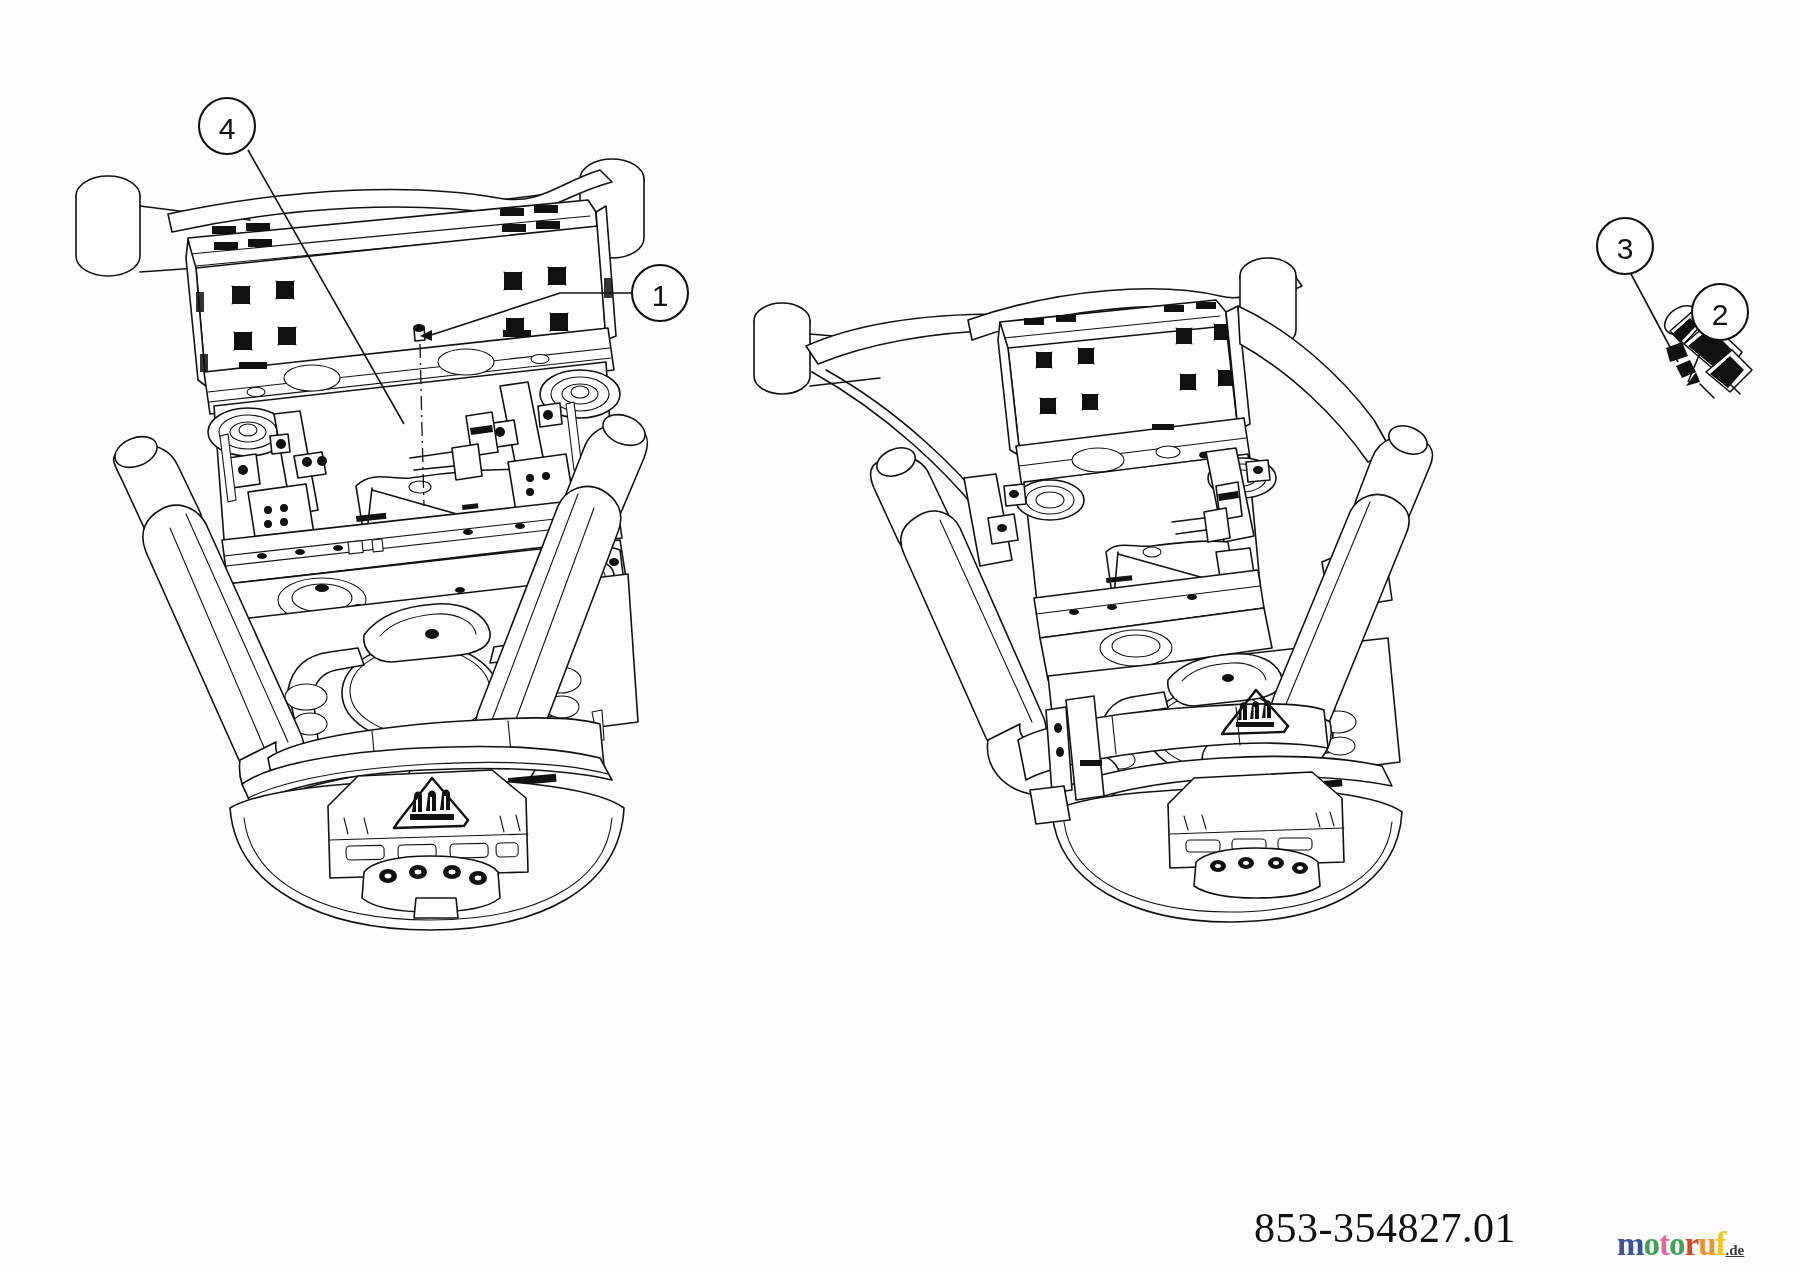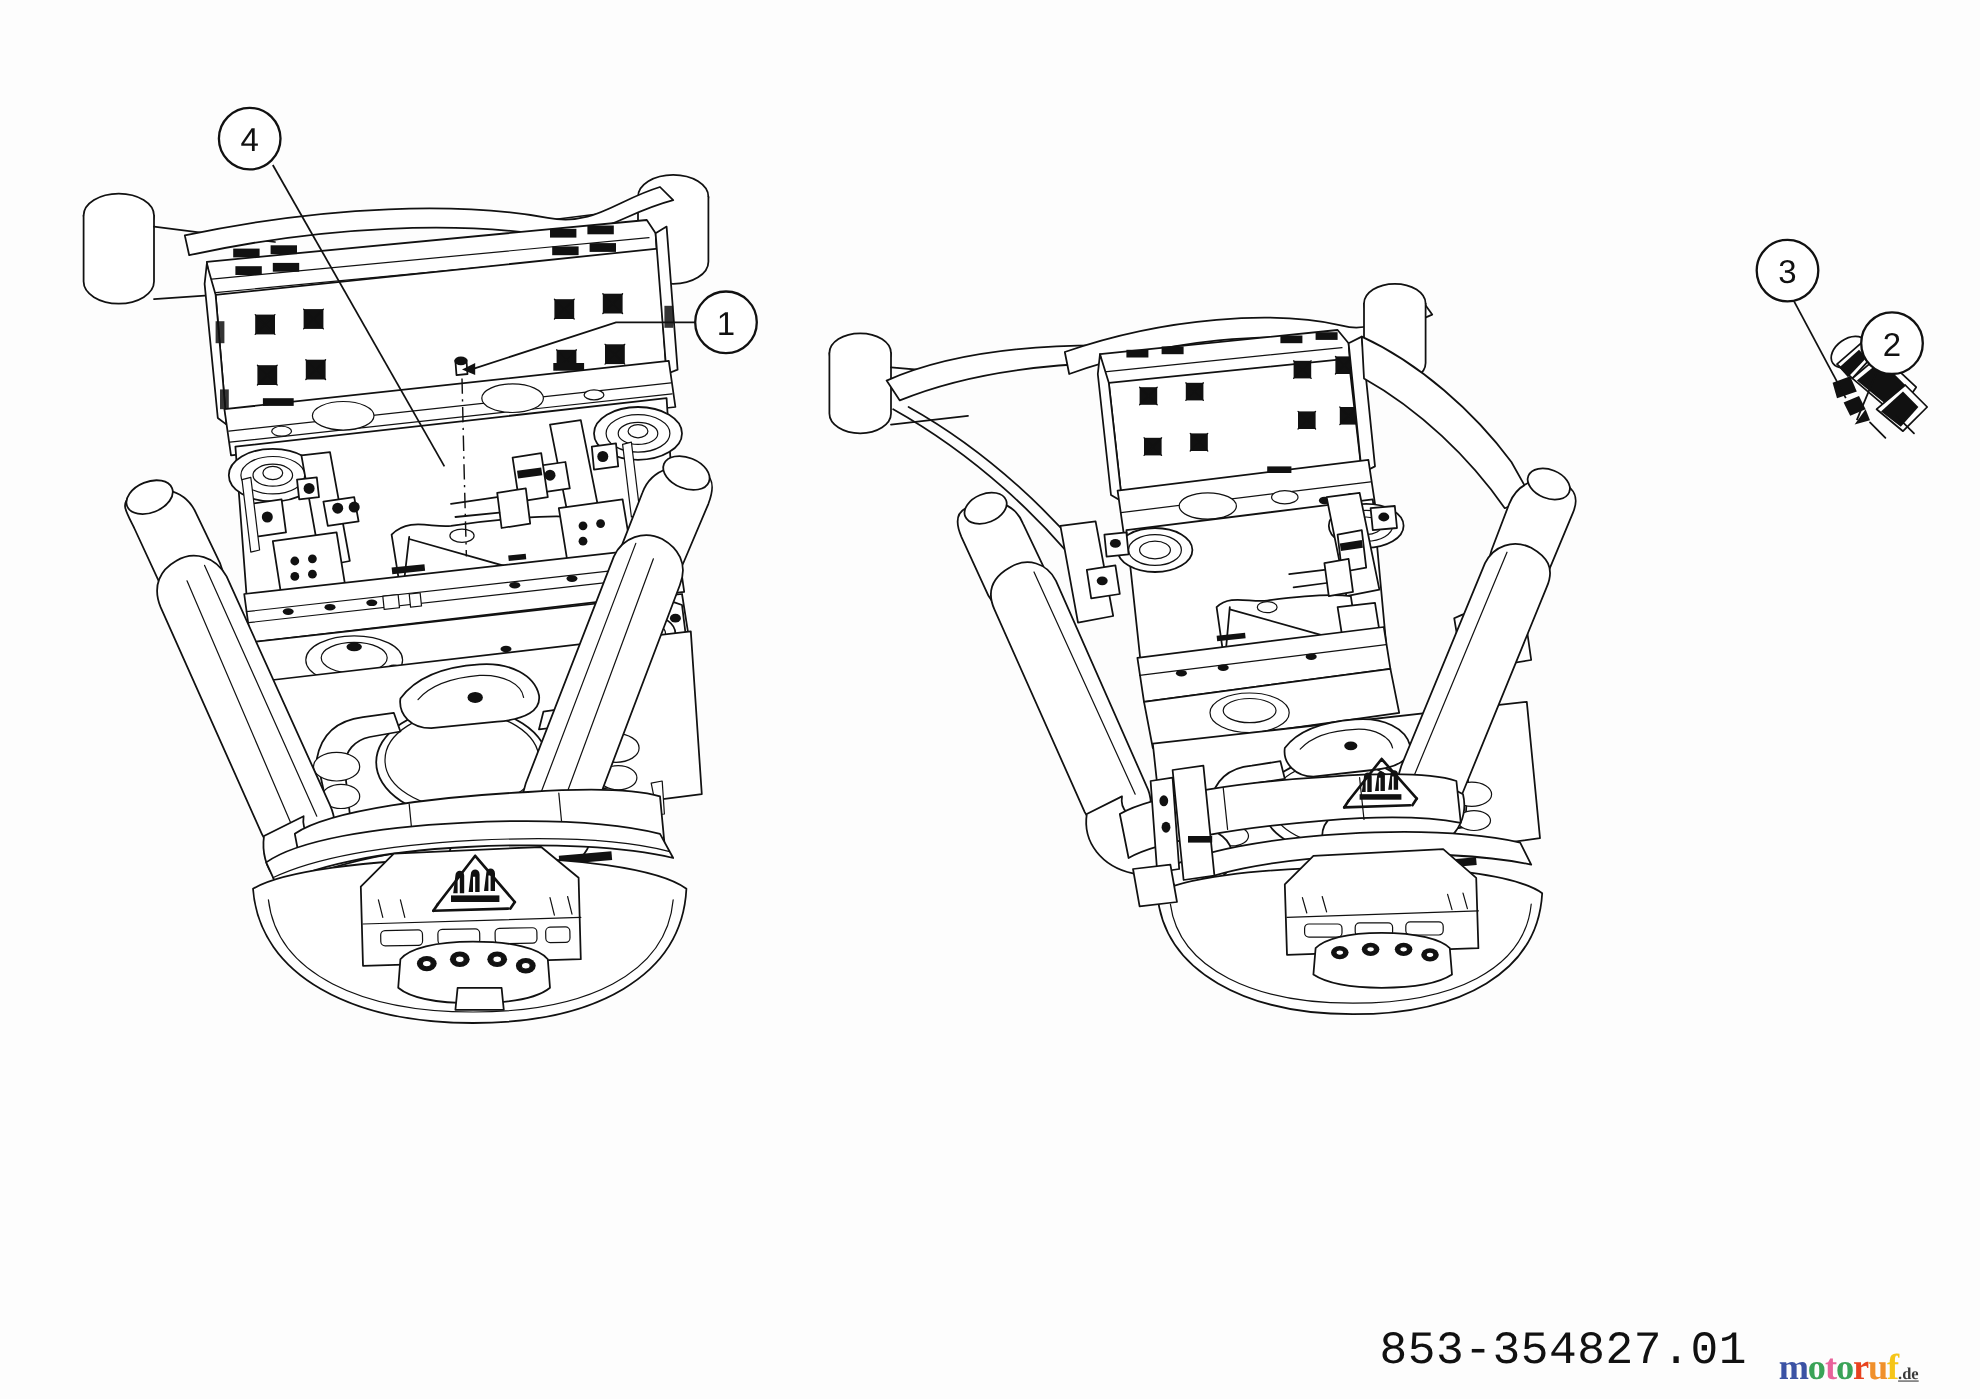--- a/index.html
+++ b/index.html
@@ -29,21 +29,21 @@
   .callout-text{
     font-family:"Liberation Sans", sans-serif;
     font-size:30px;fill:#111111;text-anchor:middle;dominant-baseline:central;
   }
   .leader{fill:none;stroke:#111111;stroke-width:1.6;}
 
   
   #partno{
     position:absolute;
     left:1254px;top:1204px;
-    font-family:Liberation Mono, monospace;
+    font-family:Liberation Serif, serif;
     font-size:42px;letter-spacing:0.5px;color:#111111;
     white-space:nowrap;
   }
   #watermark{
     position:absolute;
     left:1617px;top:1228px;
     font-family:"Liberation Serif", serif;
     font-size:33px;font-weight:700;
     white-space:nowrap;line-height:1;
   }

